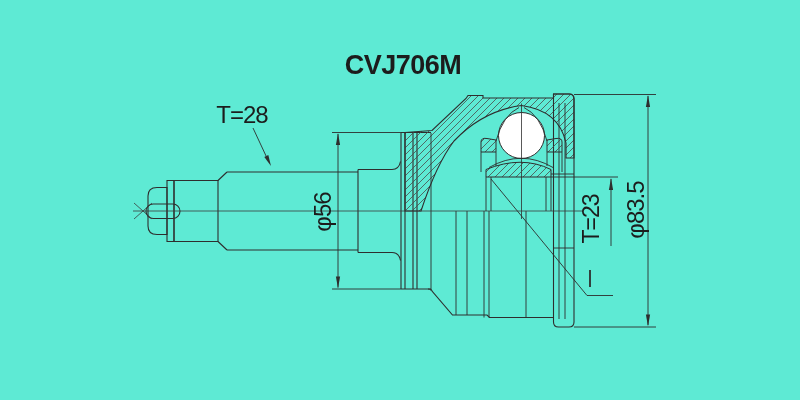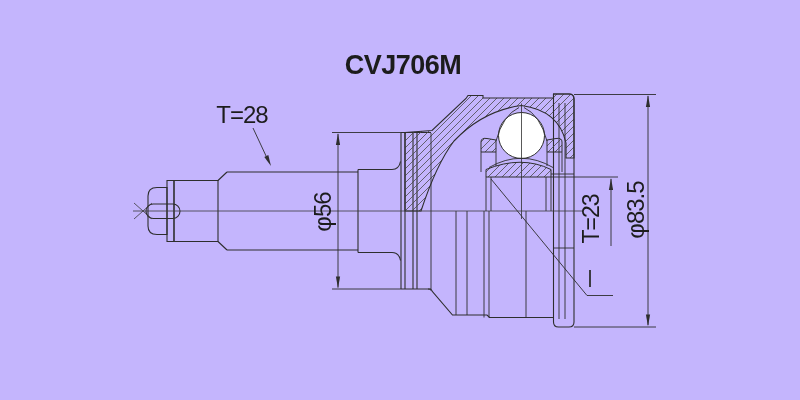--- a/index.html
+++ b/index.html
@@ -1,16 +1,16 @@
 <!DOCTYPE html>
 <html><head>
 <meta charset="utf-8">
 <style>
   html,body{margin:0;padding:0;background:#fff;}
-  .stage{position:relative;width:800px;height:400px;background:#c4b5fd;overflow:hidden;
+  .stage{position:relative;width:800px;height:400px;background:#5eead4;overflow:hidden;
          font-family:"Liberation Sans",sans-serif;}
   svg{display:block;}
   text{fill:#1c1c1c;}
   .title-text{font-family:"Liberation Sans",sans-serif;font-weight:bold;font-size:27px;letter-spacing:-0.5px;}
   .dim-text{font-family:"Liberation Sans",sans-serif;font-size:24px;letter-spacing:-1px;}
   .dim-text-sm{font-family:"Liberation Sans",sans-serif;font-size:23px;letter-spacing:-1px;}
 </style>
 </head>
 <body>
 

